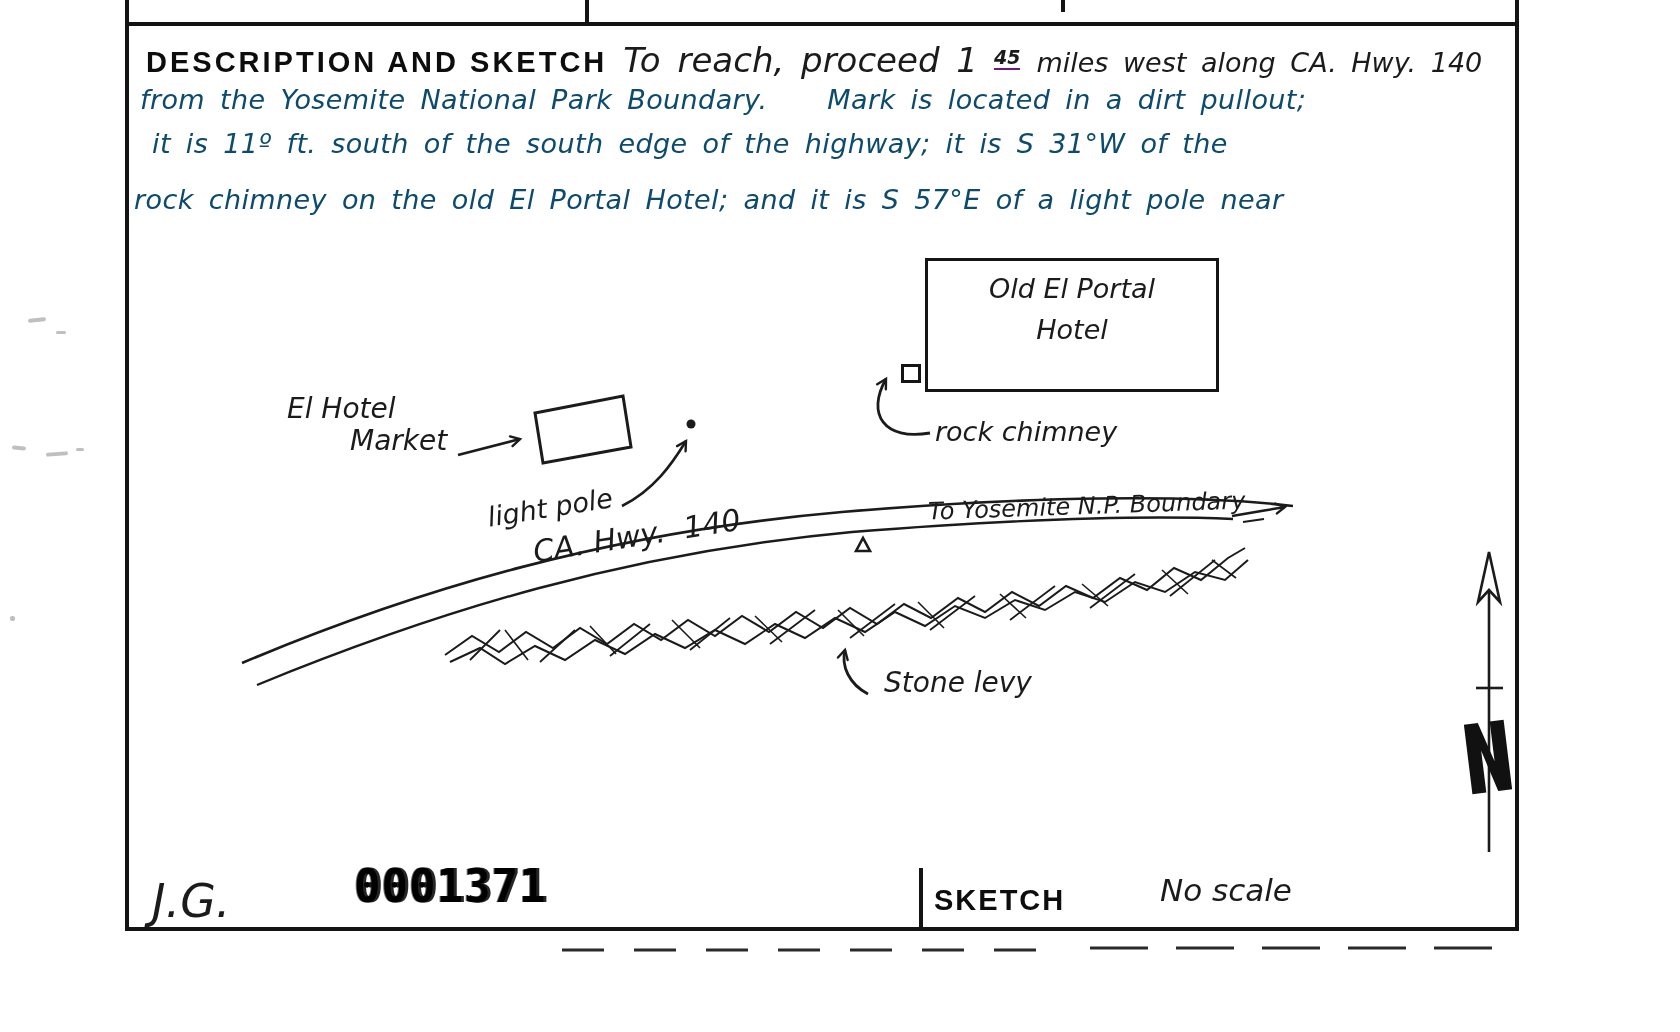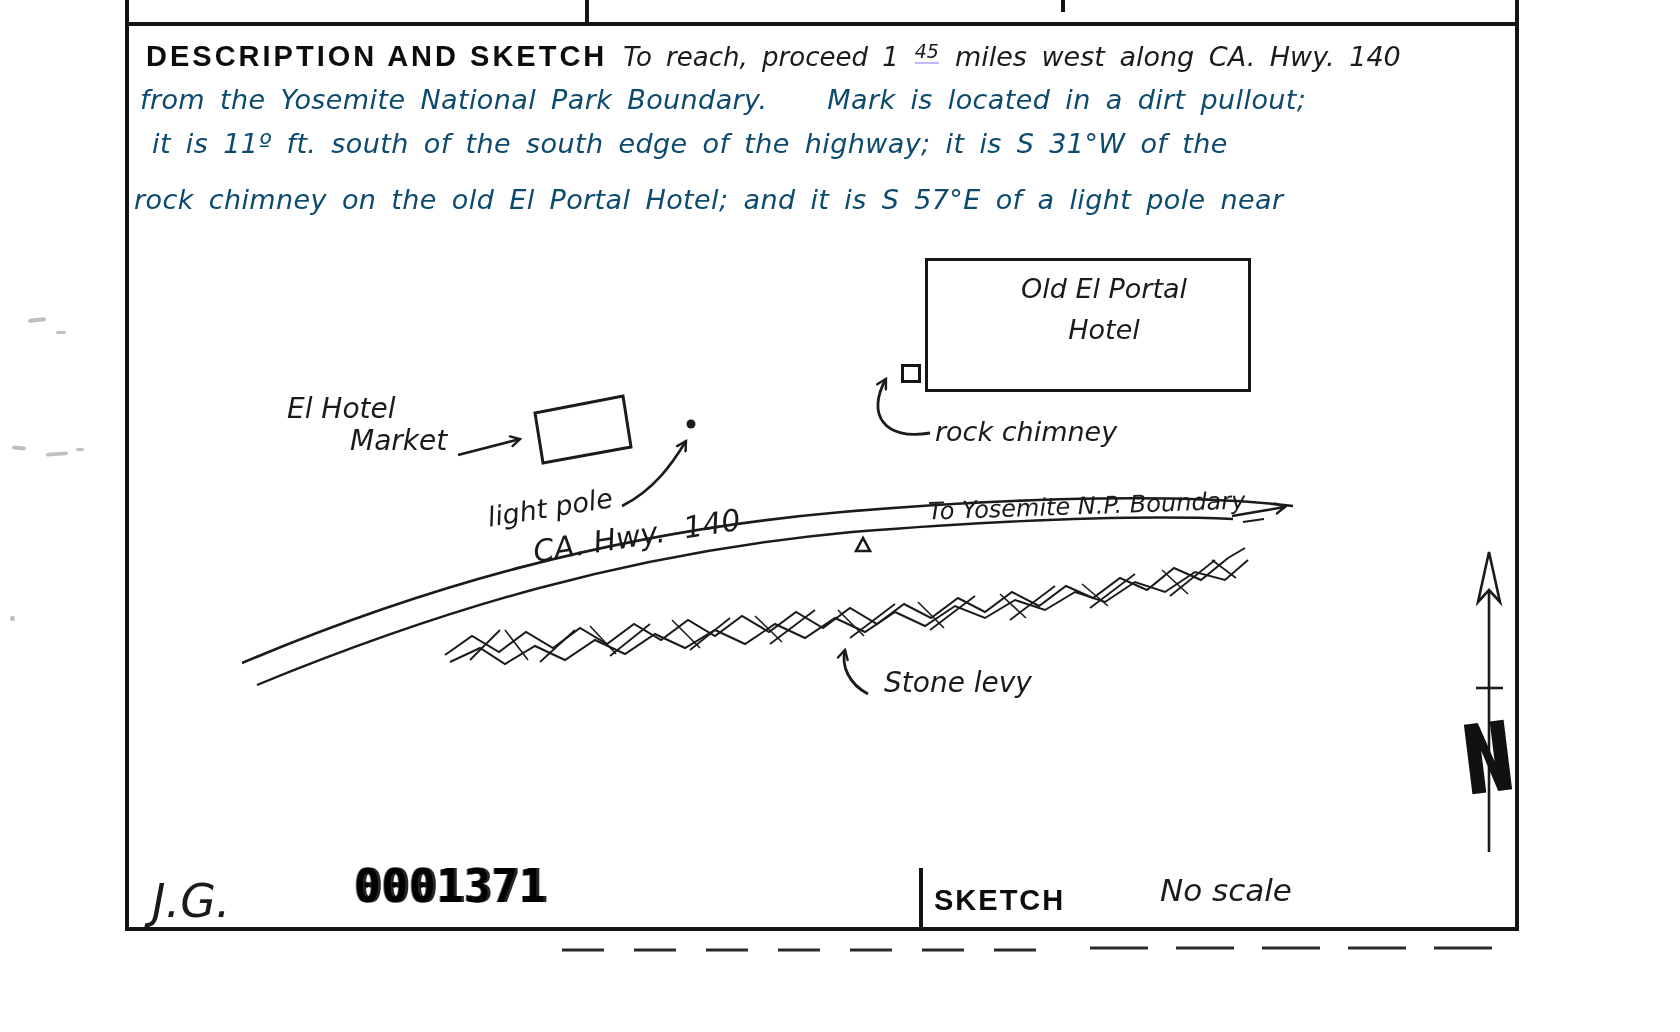--- a/index.html
+++ b/index.html
@@ -7,24 +7,24 @@
         font-family:"DejaVu Sans",sans-serif;color:#1b1b1b;}
   .hline{position:absolute;height:4px;background:#141414;}
   .vline{position:absolute;width:4px;background:#141414;}
   .abs{position:absolute;}
   .print{font-family:"Liberation Sans",sans-serif;font-weight:700;color:#0d0d0d;}
   .hw{font-family:"DejaVu Sans",sans-serif;font-style:italic;}
   .hw-line{position:absolute;font-size:27px;font-style:italic;white-space:pre;
            word-spacing:6px;letter-spacing:0.4px;color:#0c4a6e;}
   .line1{left:146px;top:40px;display:flex;align-items:baseline;gap:16px;white-space:pre;}
   .heading{font-size:29px;letter-spacing:3px;white-space:pre;}
-  .sup{font-size:19px;vertical-align:8px;border-bottom:2px solid #c4b5fd;
-       display:inline-block;transform:translateY(-8px);font-style:italic;}
+  .sup{font-size:19px;vertical-align:8px;border-bottom:2px solid #701a75;
+       display:inline-block;transform:translateY(-8px);font-style:italic;font-weight:bold;}
   .hotel-box{position:absolute;left:925px;top:258px;width:288px;height:128px;
-             border:3px solid #151515;text-align:center;padding-left:32px;}
+             border:3px solid #151515;text-align:center;}
   .hotel-box .l1{margin-top:12px;font-size:27px;}
   .hotel-box .l2{margin-top:10px;font-size:27px;}
   .chimney{position:absolute;left:901px;top:364px;width:14px;height:13px;border:3px solid #151515;background:#fff;}
   .label{position:absolute;font-size:27px;font-style:italic;white-space:pre;color:#1b1b1b;}
   .overlay{position:absolute;left:0;top:0;pointer-events:none;}
   .stamp{position:absolute;left:354px;top:860px;font-family:"DejaVu Sans Mono",monospace;
          font-weight:700;font-size:44px;letter-spacing:1px;color:#000;
          text-shadow:3px 0 0 rgba(0,0,0,0.85),-1px 0 0 rgba(0,0,0,0.55);transform:scaleY(1.04);}
   .sketch-cell{position:absolute;left:934px;top:884px;font-size:29px;letter-spacing:2px;}
   .noise{position:absolute;background:#8a8a8a;opacity:0.55;border-radius:2px;}
@@ -37,21 +37,21 @@
   <div class="vline" style="left:125px;top:0;height:931px"></div>
   <div class="vline" style="left:1515px;top:0;height:931px"></div>
   <div class="hline" style="left:125px;top:22px;width:1394px"></div>
   <div class="hline" style="left:125px;top:927px;width:1394px"></div>
   <div class="vline" style="left:585px;top:0;height:22px"></div>
   <div class="vline" style="left:1061px;top:0;height:12px"></div>
   <div class="vline" style="left:919px;top:868px;height:59px"></div>
 
   <div class="abs line1">
     <span class="print heading">DESCRIPTION AND SKETCH</span>
-    <span class="hw" style="font-size:26px;word-spacing:6px">To reach, proceed 1</span>
+    <span class="hw" style="font-size:34px;word-spacing:6px">To reach, proceed 1</span>
     <span class="sup">45</span>
     <span class="hw" style="font-size:27px;word-spacing:6px">miles west along CA. Hwy. 140</span>
   </div>
   <div class="hw-line" style="left:140px;top:84px">from the Yosemite National Park Boundary.    Mark is located in a dirt pullout;</div>
   <div class="hw-line" style="left:152px;top:128px">it is 11º ft. south of the south edge of the highway; it is S 31°W of the</div>
   <div class="hw-line" style="left:134px;top:184px">rock chimney on the old El Portal Hotel; and it is S 57°E of a light pole near</div>
 
   <div class="hotel-box">
     <div class="hw l1">Old El Portal</div>
     <div class="hw l2">Hotel</div>

